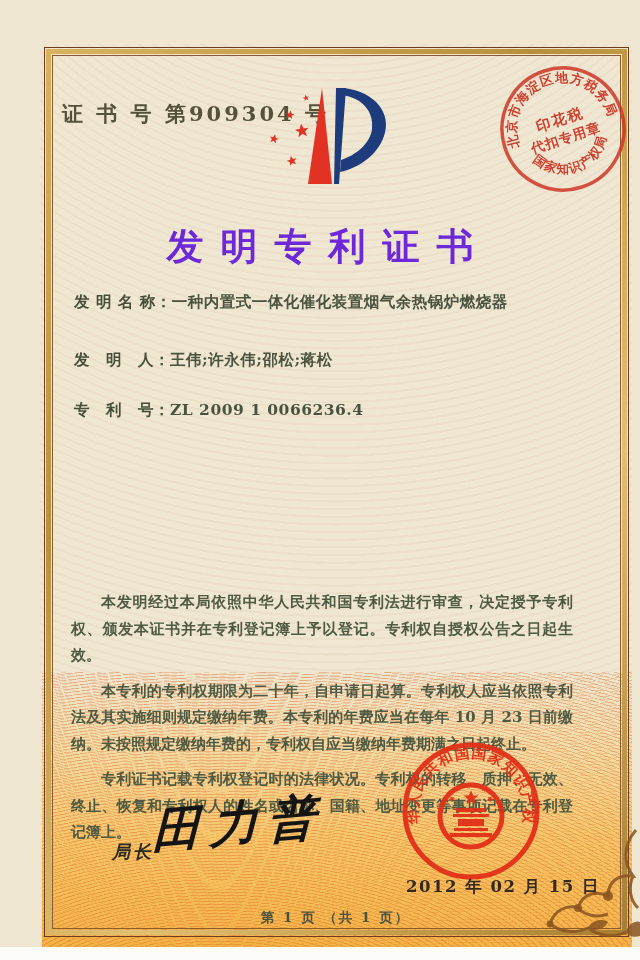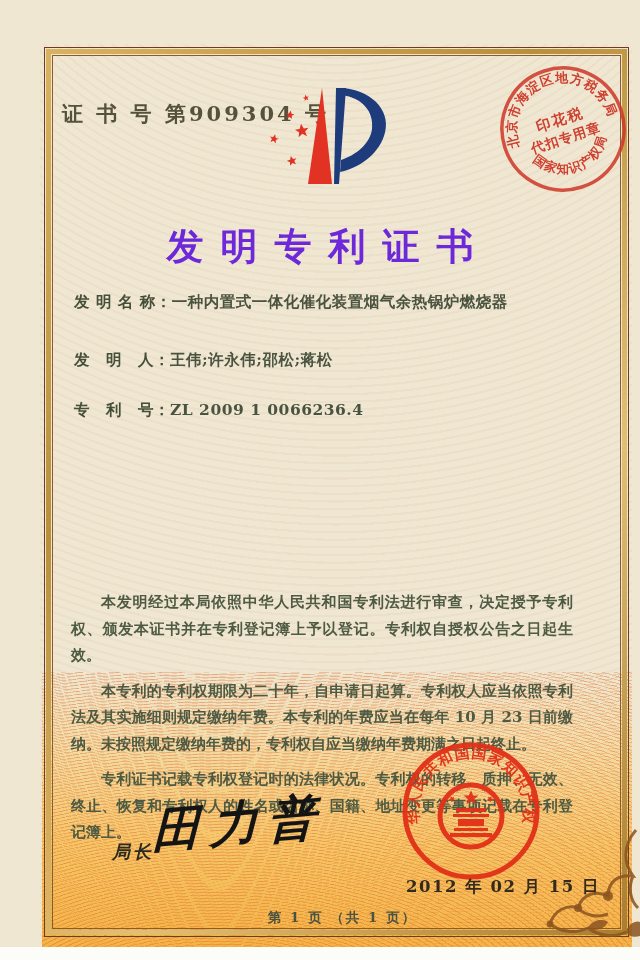--- a/index.html
+++ b/index.html
@@ -59,21 +59,21 @@
              font-weight:bold;font-style:italic;transform:rotate(-5deg) skewX(-6deg);
              letter-spacing:10px;}
 
   .office-seal{position:absolute;left:396px;top:736px;opacity:.95;}
   .seal-date{position:absolute;left:406px;top:876px;font-size:16.5px;color:#33291c;
              font-weight:bold;letter-spacing:1.5px;}
 
   .ornament{position:absolute;left:538px;top:824px;}
 
   .footer{position:absolute;left:44px;top:909px;width:583px;text-align:center;
-          font-size:13.5px;color:#4a5240;font-weight:bold;letter-spacing:2px;z-index:4;padding-left:7px;}
+          font-size:13.5px;color:#4a5240;font-weight:bold;letter-spacing:2px;z-index:4;}
 
   svg text{font-family:"DejaVu Serif","Liberation Serif",serif;}
 </style>
 </head>
 <body>
 
 <div class="paper">
 
   <div class="waves-soft"></div>
   <div class="orange-zone"></div>

